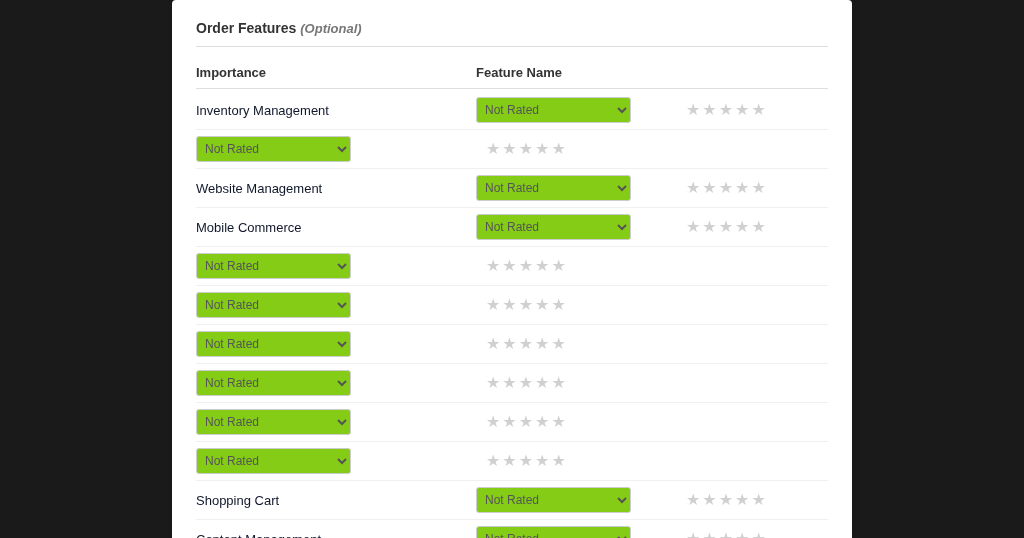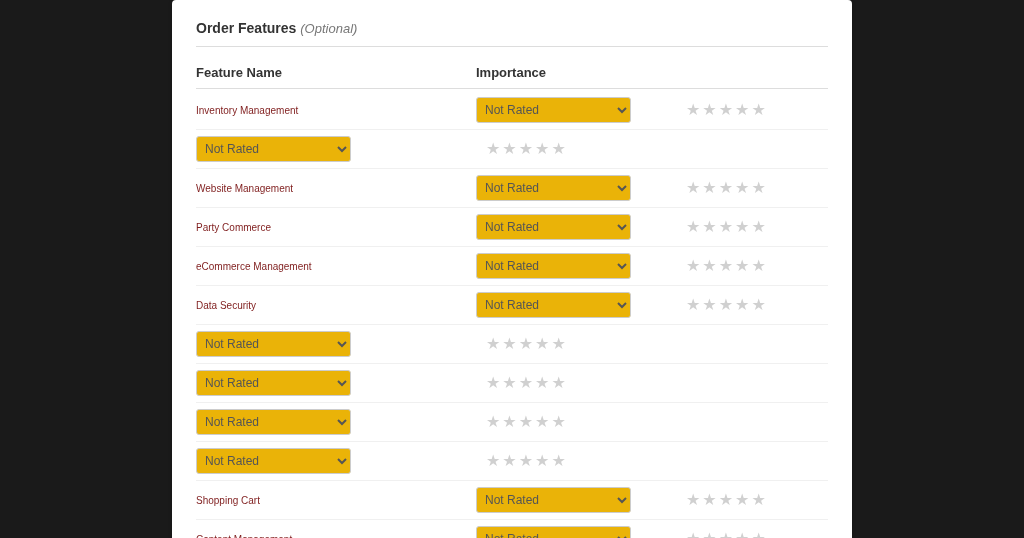--- a/index.html
+++ b/index.html
@@ -26,21 +26,21 @@
 
     .card-title {
       font-size: 14px;
       font-weight: bold;
       margin-bottom: 14px;
       border-bottom: 1px solid #ddd;
       padding-bottom: 10px;
     }
 
     .card-title .optional {
-      font-weight: normal;
+      font-weight: bold;
       font-style: italic;
       color: #777;
       font-size: 13px;
     }
 
     .table-header {
       display: grid;
       grid-template-columns: 280px 200px 1fr;
       padding: 4px 0 8px 0;
       border-bottom: 1px solid #ddd;
@@ -54,31 +54,31 @@
 
     .table-row {
       display: grid;
       grid-template-columns: 280px 200px 1fr;
       align-items: center;
       padding: 6px 0;
       border-bottom: 1px solid #f0f0f0;
     }
 
     .feature-name {
-      font-size: 10px;
-      color: #7f1d1d;
+      font-size: 13px;
+      color: #0f172a;
     }
 
     .importance-select {
       width: 155px;
       height: 26px;
       font-size: 12px;
       border: 1px solid #ccc;
       border-radius: 3px;
-      background: #eab308;
+      background: #84cc16;
       padding: 0 4px;
       color: #555;
       cursor: pointer;
       appearance: auto;
     }
 
     .star-rating {
       display: flex;
       gap: 2px;
       align-items: center;
@@ -95,22 +95,22 @@
 </head>
 <body>
 
 <div class="card">
   <div class="card-title">
     <span>Order Features</span>
     <span class="optional">(Optional)</span>
   </div>
 
   <div class="table-header">
+    <span>Importance</span>
     <span>Feature Name</span>
-    <span>Importance</span>
   </div>
 
   <div id="table-body">
 
   <div class="table-row">
         <span class="feature-name">Inventory Management</span>
         <select class="importance-select"><option value="Not Rated">Not Rated</option><option value="Critical">Critical</option><option value="Important">Important</option><option value="Nice to Have">Nice to Have</option><option value="Not Important">Not Important</option></select>
         <div class="star-rating">
           <span class="star">★</span>
           <span class="star">★</span>
@@ -134,43 +134,41 @@
         <select class="importance-select"><option value="Not Rated">Not Rated</option><option value="Critical">Critical</option><option value="Important">Important</option><option value="Nice to Have">Nice to Have</option><option value="Not Important">Not Important</option></select>
         <div class="star-rating">
           <span class="star">★</span>
           <span class="star">★</span>
           <span class="star">★</span>
           <span class="star">★</span>
           <span class="star">★</span>
         </div>
       </div>
       <div class="table-row">
-        <span class="feature-name">Party Commerce</span>
-        <select class="importance-select"><option value="Not Rated">Not Rated</option><option value="Critical">Critical</option><option value="Important">Important</option><option value="Nice to Have">Nice to Have</option><option value="Not Important">Not Important</option></select>
-        <div class="star-rating">
-          <span class="star">★</span>
-          <span class="star">★</span>
-          <span class="star">★</span>
-          <span class="star">★</span>
-          <span class="star">★</span>
-        </div>
-      </div>
-      <div class="table-row">
-        <span class="feature-name">eCommerce Management</span>
-        <select class="importance-select"><option value="Not Rated">Not Rated</option><option value="Critical">Critical</option><option value="Important">Important</option><option value="Nice to Have">Nice to Have</option><option value="Not Important">Not Important</option></select>
-        <div class="star-rating">
-          <span class="star">★</span>
-          <span class="star">★</span>
-          <span class="star">★</span>
-          <span class="star">★</span>
-          <span class="star">★</span>
-        </div>
-      </div>
-      <div class="table-row">
-        <span class="feature-name">Data Security</span>
+        <span class="feature-name">Mobile Commerce</span>
+        <select class="importance-select"><option value="Not Rated">Not Rated</option><option value="Critical">Critical</option><option value="Important">Important</option><option value="Nice to Have">Nice to Have</option><option value="Not Important">Not Important</option></select>
+        <div class="star-rating">
+          <span class="star">★</span>
+          <span class="star">★</span>
+          <span class="star">★</span>
+          <span class="star">★</span>
+          <span class="star">★</span>
+        </div>
+      </div>
+      <div class="table-row">
+        <select class="importance-select"><option value="Not Rated">Not Rated</option><option value="Critical">Critical</option><option value="Important">Important</option><option value="Nice to Have">Nice to Have</option><option value="Not Important">Not Important</option></select>
+        <div class="star-rating">
+          <span class="star">★</span>
+          <span class="star">★</span>
+          <span class="star">★</span>
+          <span class="star">★</span>
+          <span class="star">★</span>
+        </div>
+      </div>
+      <div class="table-row">
         <select class="importance-select"><option value="Not Rated">Not Rated</option><option value="Critical">Critical</option><option value="Important">Important</option><option value="Nice to Have">Nice to Have</option><option value="Not Important">Not Important</option></select>
         <div class="star-rating">
           <span class="star">★</span>
           <span class="star">★</span>
           <span class="star">★</span>
           <span class="star">★</span>
           <span class="star">★</span>
         </div>
       </div>
       <div class="table-row">

